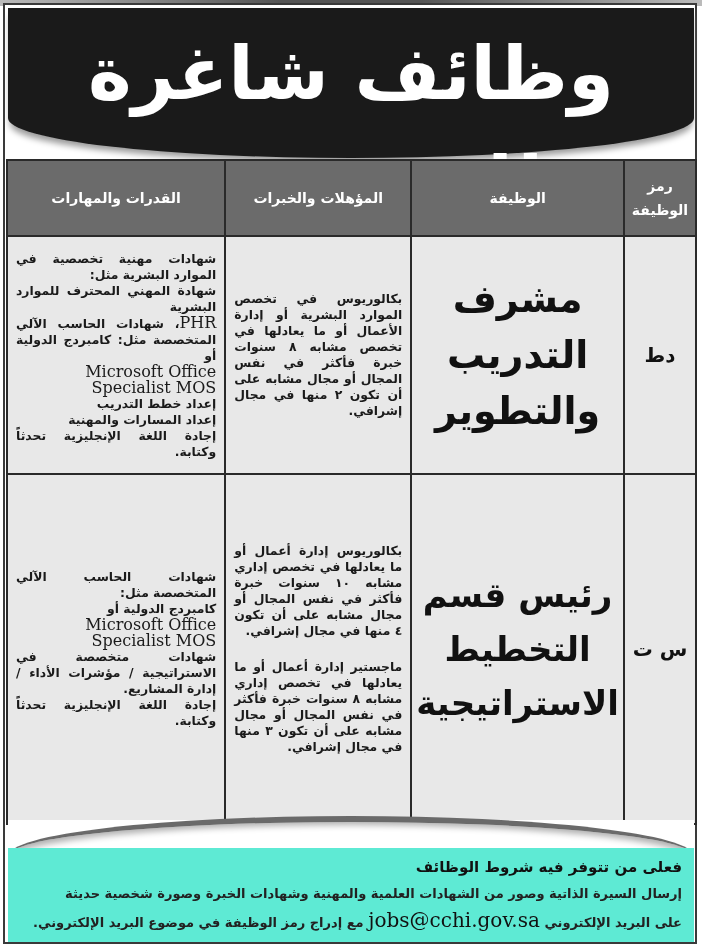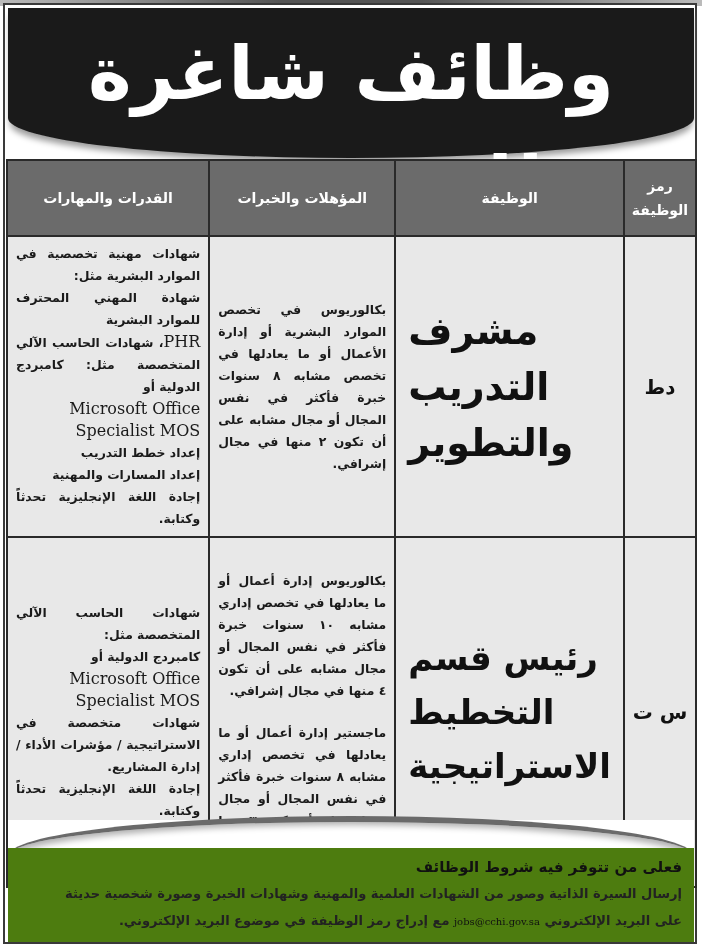--- a/index.html
+++ b/index.html
@@ -42,58 +42,58 @@
     background: #6b6b6b; color: #ffffff; height: 72px;
     font-size: 14px; font-weight: bold; text-align: center;
   }
   th.c-code { width: 68px; line-height: 24px; }
   th.c-title { width: 112px; }
   th.c-qual { width: 182px; }
   td.code {
     text-align: center; font-size: 20px; font-weight: bold; color: #111;
   }
   td.title {
-    text-align: left; font-size: 38px; font-weight: bold; color: #111;
-    line-height: 56px; padding: 0 12px;
+    text-align: center; font-size: 38px; font-weight: bold; color: #111;
+    line-height: 56px; padding: 0 4px;
   }
   td.title.sm { font-size: 34px; line-height: 54px; }
   td.qual, td.skills {
     font-size: 12.4px; font-weight: bold; color: #1a1a1a;
-    line-height: 22px; padding: 6px 8px; text-align: justify;
+    line-height: 16px; padding: 6px 8px; text-align: justify;
   }
   .para { display: block; }
   .para + .para.gap { margin-top: 20px; }
   .latin {
     font-family: "DejaVu Serif", serif; font-weight: normal;
     direction: ltr; unicode-bidi: embed; font-size: 16px;
   }
   .footer-curve {
     position: absolute; left: 8px; top: 820px; width: 686px; height: 40px;
     background: #ffffff;
   }
   .footer-curve::before {
     content: ""; position: absolute; left: 0; right: 0; top: -4px; height: 44px;
     border-top: 6px solid #6a6a6a;
     border-radius: 50% 50% 0 0 / 40px 40px 0 0;
     box-shadow: inset 0 6px 6px -3px #b0b0b0;
   }
   .footer {
     position: absolute; left: 8px; top: 848px; width: 686px; height: 94px;
-    background: #4d7c0f; direction: rtl; text-align: right;
+    background: #5eead4; direction: rtl; text-align: right;
     padding: 6px 12px 0 12px; box-sizing: border-box;
   }
   .footer-head {
     font-size: 15px; font-weight: bold; color: #111; line-height: 26px;
   }
   .footer-line {
     font-size: 13px; font-weight: bold; color: #222; line-height: 27px;
     white-space: nowrap;
   }
   .email {
-    font-family: "DejaVu Serif", serif; font-weight: normal; font-size: 10px;
+    font-family: "DejaVu Serif", serif; font-weight: normal; font-size: 20px;
     direction: ltr; unicode-bidi: embed; color: #111;
   }
 </style>
 </head>
 <body>
 
 <div class="top-stripe"></div>
 <div class="ad-frame"></div>
 
 <div class="banner">

